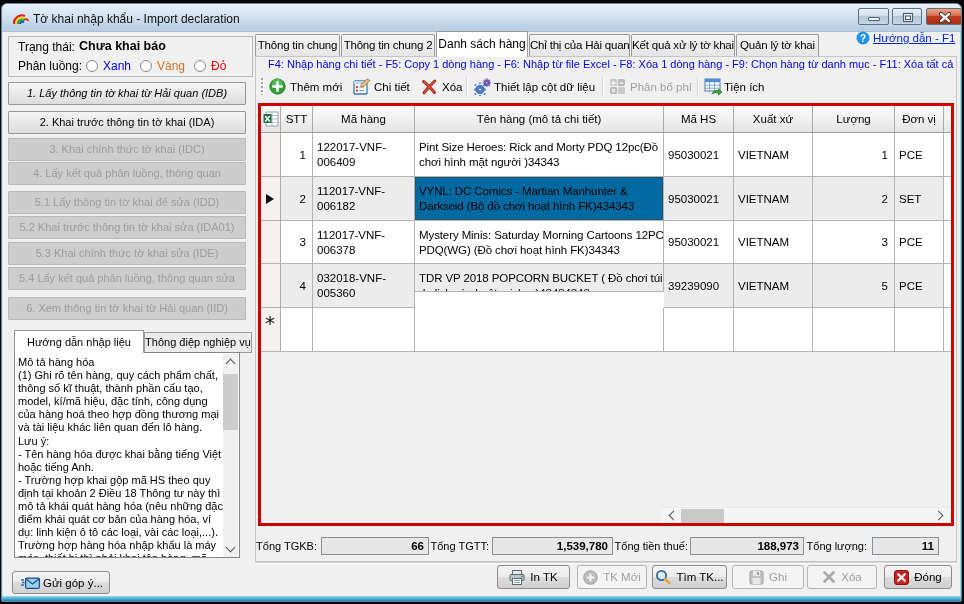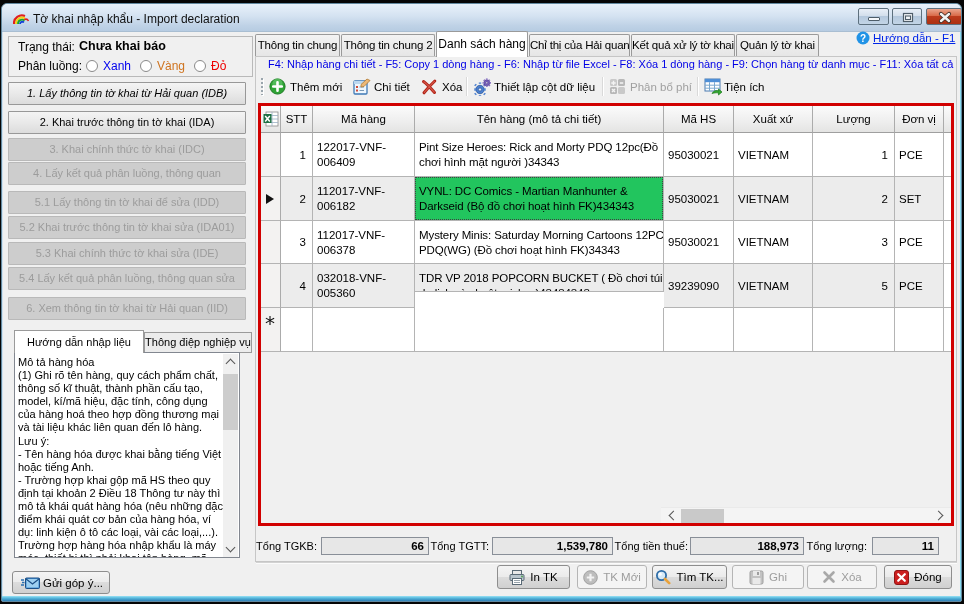--- a/index.html
+++ b/index.html
@@ -310,21 +310,21 @@
   <div class="gcell num-cell vmid" style="left:813px; top:133px; width:82px; height:44px;">1</div>
   <div class="gcell txt-cell vmid" style="left:895px; top:133px; width:49px; height:44px;">PCE</div>
   <div class="gcell" style="left:944px; top:133px; width:7px; height:44px; border-right:none;"></div>
 
   <div class="gcell rowhdr" style="left:261px; top:177px; width:20px; height:44px;">
     <span id="row-arrow" style="left:5px; top:17px;"></span>
   </div>
   <div class="gcell num-cell vmid" style="left:281px; top:177px; width:32px; height:44px; background:#ececec;">2</div>
   <div class="gcell code-cell" style="left:313px; top:177px; width:102px; height:44px; background:#ececec;">112017-VNF-
 006182</div>
-  <div class="gcell name-cell" style="left:415px; top:177px; width:249px; height:44px; background:#22c55e;">VYNL: DC Comics - Martian Manhunter &amp;
+  <div class="gcell name-cell" style="left:415px; top:177px; width:249px; height:44px; background:#0369a1;">VYNL: DC Comics - Martian Manhunter &amp;
 Darkseid (Bộ đồ chơi hoạt hình FK)434343</div>
   <div id="focus-rect" style="left:415px; top:177px; width:248px; height:43px;"></div>
   <div class="gcell txt-cell vmid" style="left:664px; top:177px; width:70px; height:44px; background:#ececec;">95030021</div>
   <div class="gcell txt-cell vmid" style="left:734px; top:177px; width:79px; height:44px; background:#ececec;">VIETNAM</div>
   <div class="gcell num-cell vmid" style="left:813px; top:177px; width:82px; height:44px; background:#ececec;">2</div>
   <div class="gcell txt-cell vmid" style="left:895px; top:177px; width:49px; height:44px; background:#ececec;">SET</div>
   <div class="gcell" style="left:944px; top:177px; width:7px; height:44px; border-right:none;"></div>
 
   <div class="gcell rowhdr" style="left:261px; top:221px; width:20px; height:43px;"></div>
   <div class="gcell num-cell vmid" style="left:281px; top:221px; width:32px; height:43px;">3</div>

